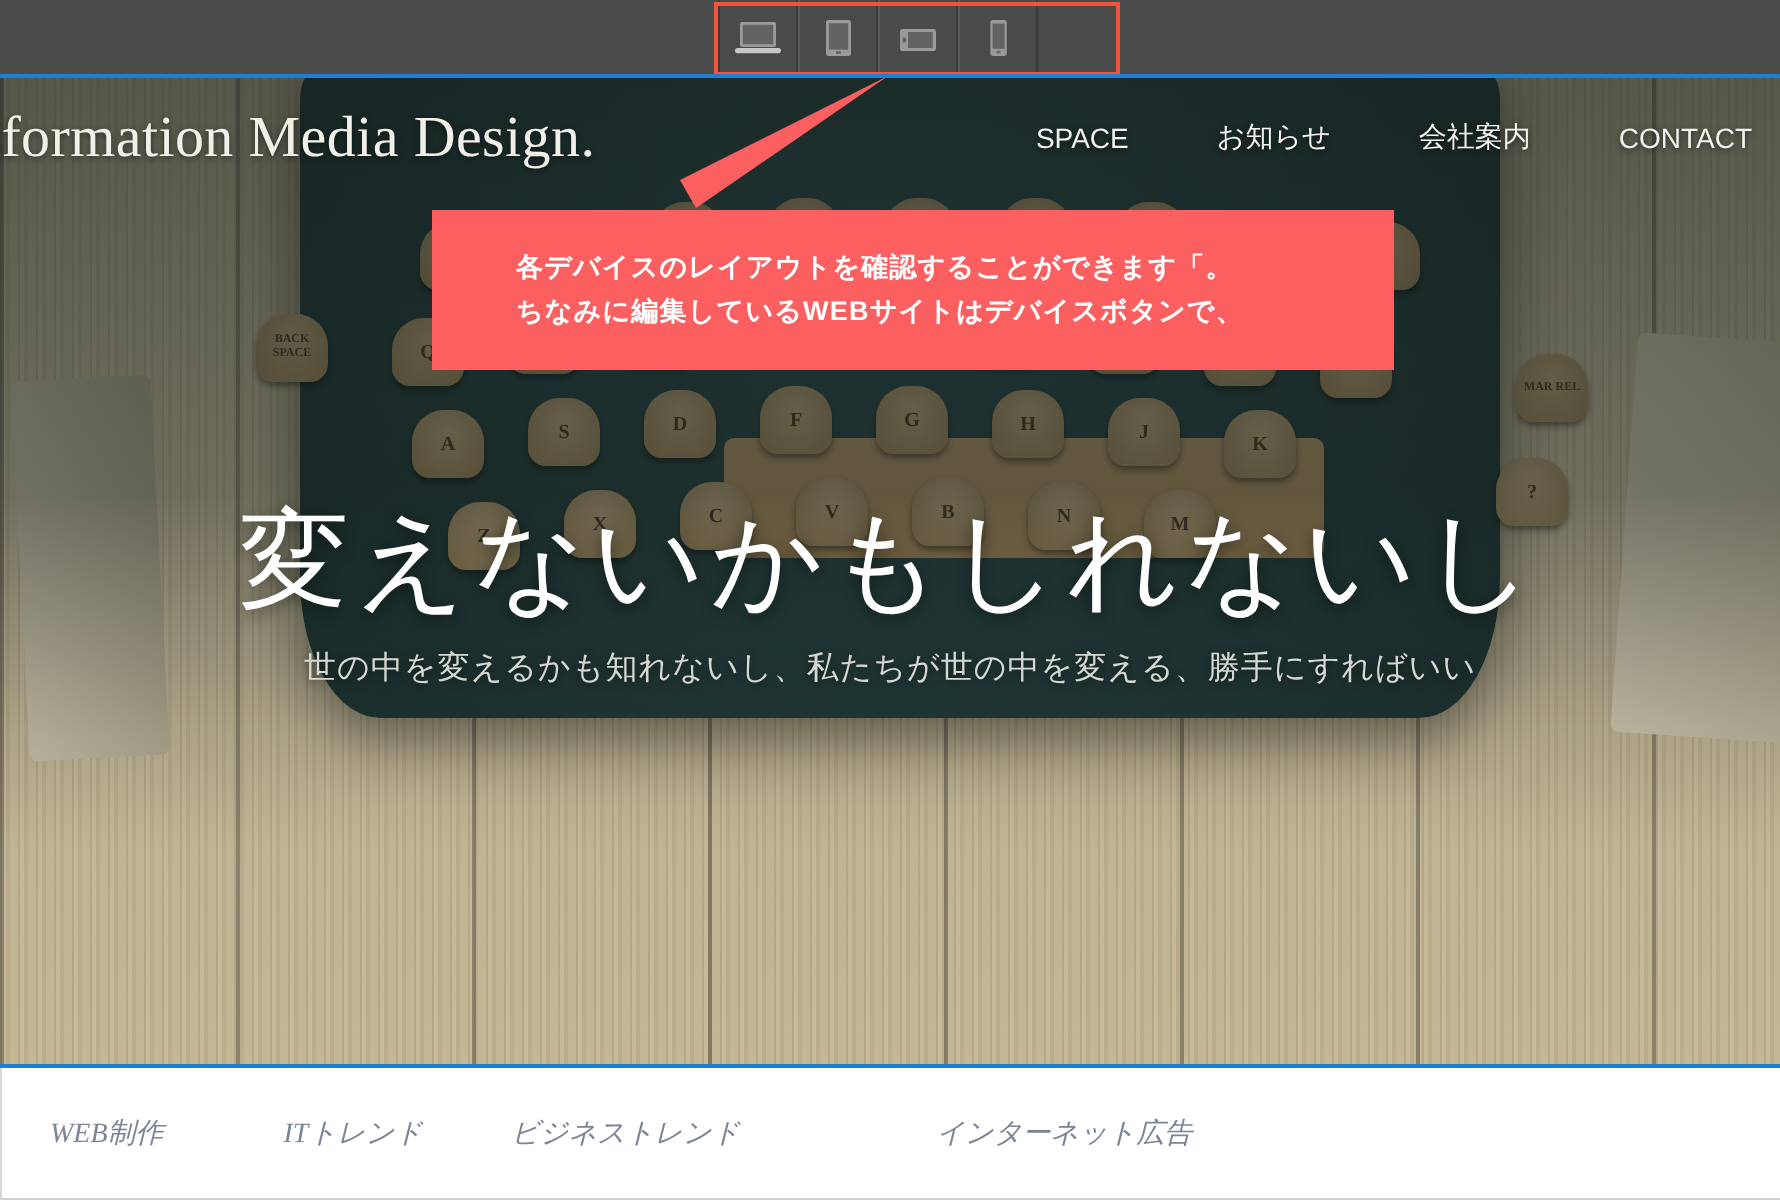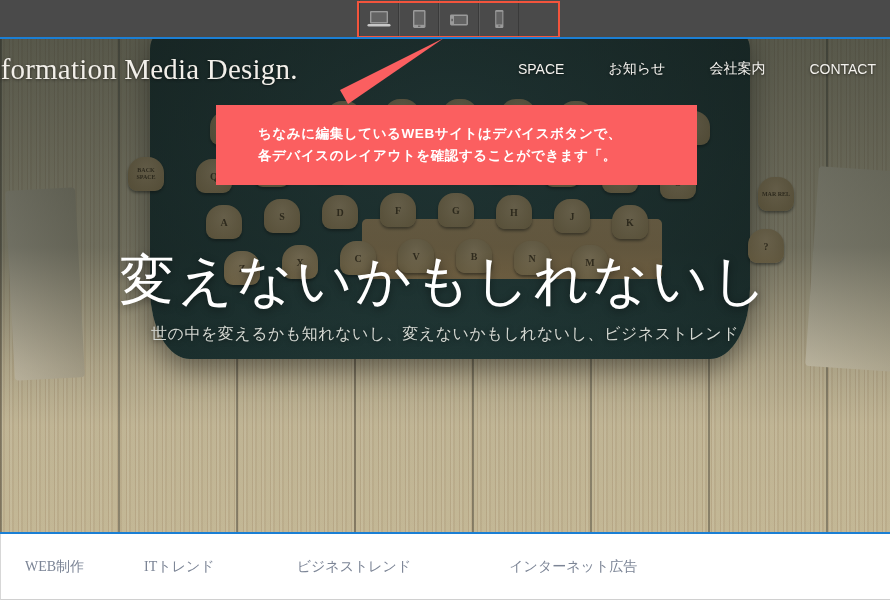--- a/index.html
+++ b/index.html
@@ -182,25 +182,26 @@
     border-bottom:1px solid #d0d0d0;
     box-sizing:border-box;
     display:flex;align-items:center;
     z-index:19;
     overflow:hidden;
   }
   .catbar a{
     color:#7c8596;text-decoration:none;font-size:14px;
     white-space:nowrap;
     font-family:"Liberation Serif", serif;
+    font-style:italic;
   }
   .c0{margin-left:24px;}
   .c1{margin-left:60px;}
   .c2{margin-left:104px;}
-  .c3{margin-left:82px;text-align:right;}
+  .c3{margin-left:44px;text-align:right;}
   .c4{margin-left:98px;}
 </style>
 </head>
 <body>
 
 <div id="stage">
 
   <div class="site">
 
     <div class="wood"></div>
@@ -257,40 +258,40 @@
       <nav class="site-nav">
         <a href="#">SPACE</a>
         <a href="#">お知らせ</a>
         <a href="#">会社案内</a>
         <a href="#">CONTACT</a>
       </nav>
     </div>
 
     <div class="hero">
       <h1 class="hero-h1">変えないかもしれないし</h1>
-      <div class="hero-sub">世の中を変えるかも知れないし、変えないかもしれないし、ビジネストレンド</div>
+      <div class="hero-sub">世の中を変えるかも知れないし、私たちが世の中を変える、勝手にすればいい</div>
     </div>
   </div>
 
   <div class="catline"></div>
   <div class="catbar">
     <a href="#" class="c0">WEB制作</a>
     <a href="#" class="c1">ITトレンド</a>
     <a href="#" class="c3">ビジネストレンド</a>
     <a href="#" class="c4">インターネット広告</a>
 
   </div>
 
   <svg class="pointer" viewBox="0 0 120 70">
     <polygon points="104,0 8,66 0,52" fill="#fb5f60"></polygon>
   </svg>
 
   <div class="callout">
+    <div>各デバイスのレイアウトを確認することができます「。</div>
     <div>ちなみに編集しているWEBサイトはデバイスボタンで、</div>
-    <div>各デバイスのレイアウトを確認することができます「。</div>
   </div>
 
   <div class="devbar">
     <div class="devbar-inner">
 
       <div class="devbtn">
         <span>
           <svg width="26" height="22" viewBox="0 0 26 22">
             <rect x="4" y="3" width="18" height="12.5" rx="1" fill="#9a9a9a"></rect>
             <rect x="5.4" y="4.4" width="15.2" height="9.7" fill="#636363"></rect>

